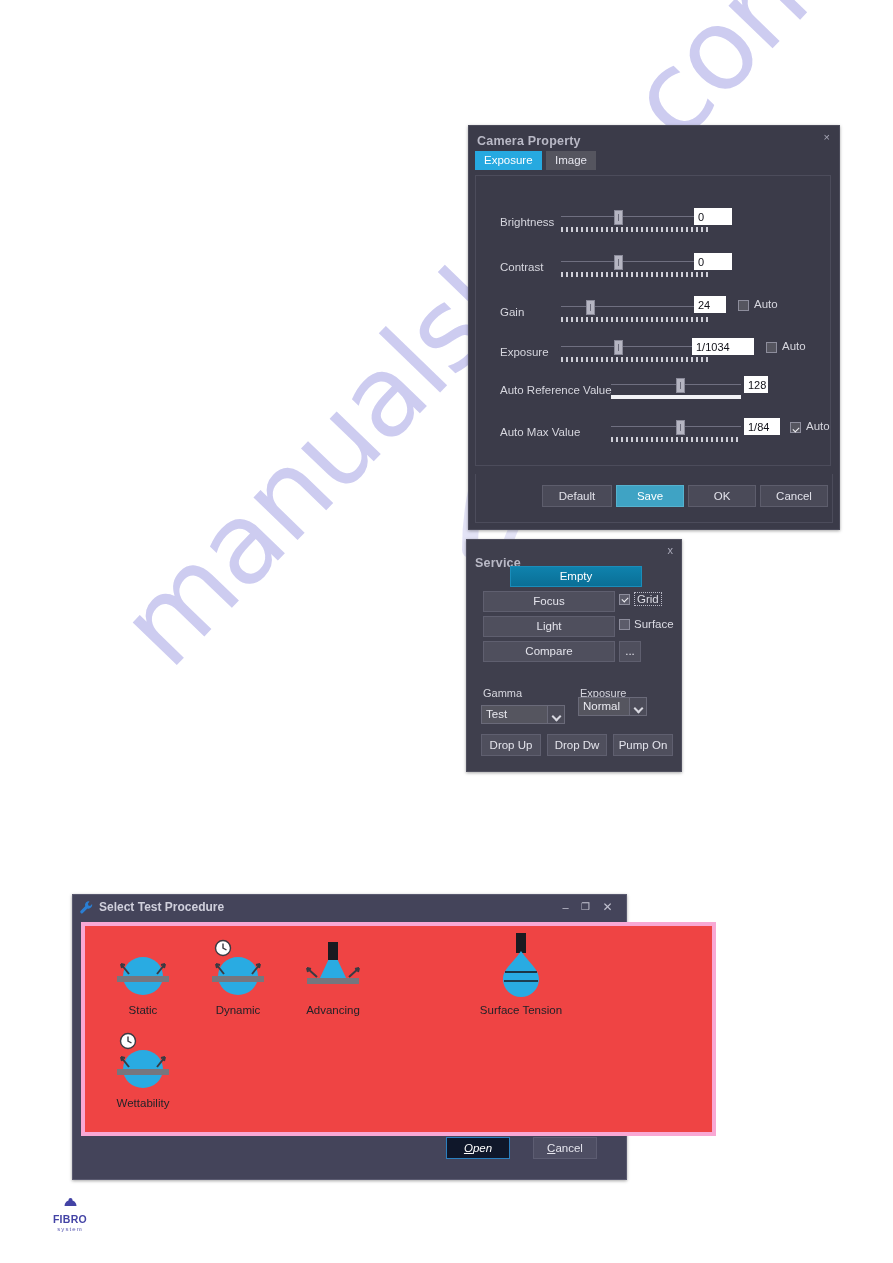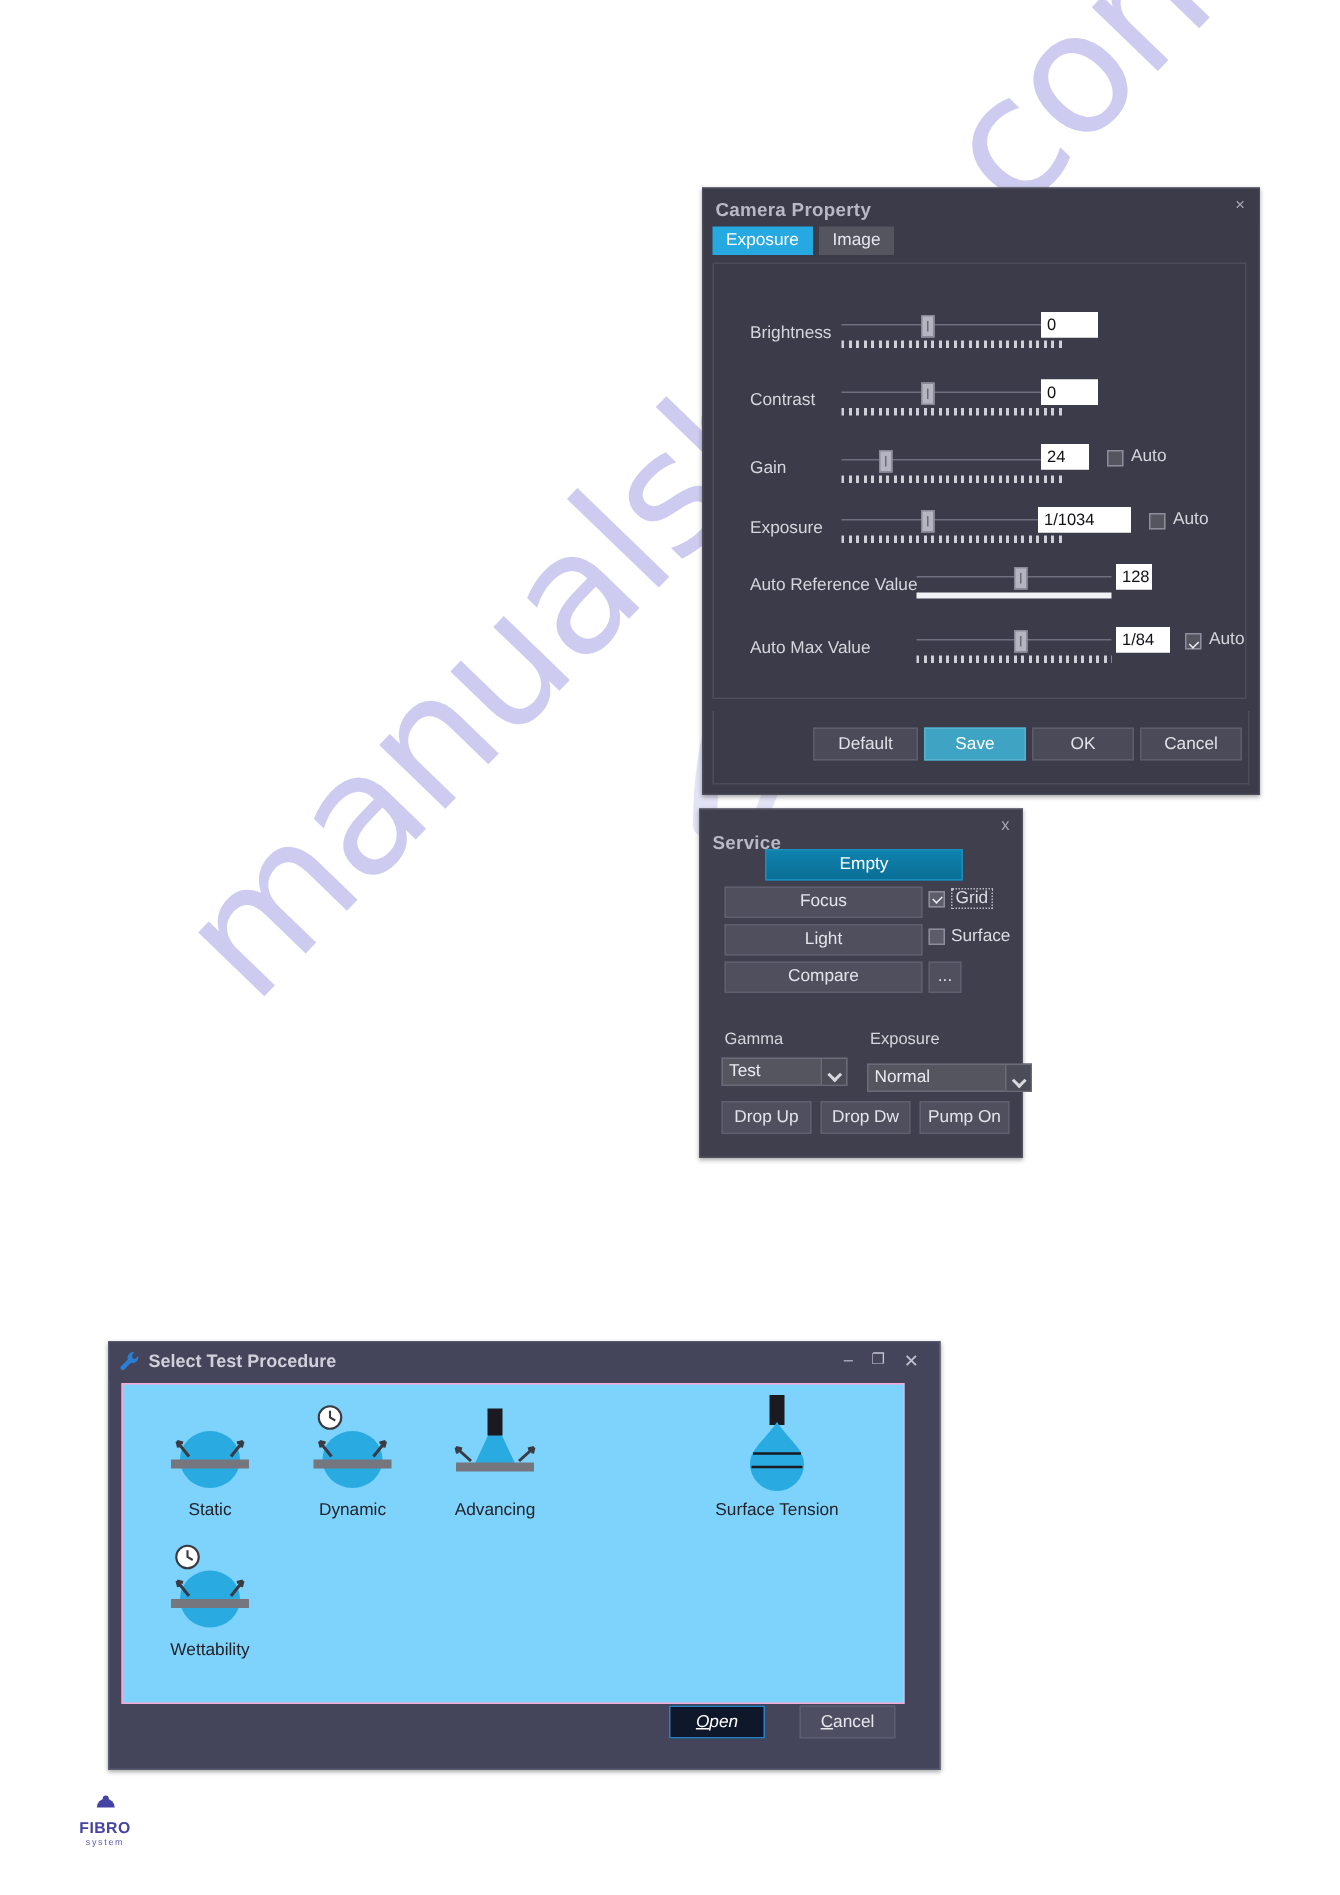--- a/index.html
+++ b/index.html
@@ -338,23 +338,23 @@
     width: 17px; height: 16px;
     color: #c2c2d0;
     font-size: 12px;
     text-align: center;
     line-height: 16px;
     cursor: default;
   }
   #stp-canvas {
     position: absolute;
     left: 8px; top: 27px;
-    width: 522px; height: 214px;
-    background: #7dd3fc;
-    border: 1px solid #f9a8d4;
+    width: 635px; height: 214px;
+    background: #ef4444;
+    border: 4px solid #f9a8d4;
     box-sizing: border-box;
   }
   .proc-item {
     position: absolute;
     width: 96px;
     text-align: center;
     cursor: default;
   }
   .proc-icon { height: 62px; position: relative; }
   .proc-label {
@@ -537,21 +537,21 @@
     <span class="sv-chk-lbl">Surface</span>
   </div>
 
   <div class="sv-grp-label" style="left:16px; top:147px">Gamma</div>
   <div class="sv-grp-label" style="left:113px; top:147px">Exposure</div>
 
   <div class="sv-select" style="left:14px; top:165px; width:84px">
     <span>Test</span>
     <span class="arrowbox"></span>
   </div>
-  <div class="sv-select" style="left:111px; top:169px; width:110px">
+  <div class="sv-select" style="left:111px; top:157px; width:69px">
     <span>Normal</span>
     <span class="arrowbox"></span>
   </div>
 
   <div class="sv-btn" style="left:14px; top:194px; width:60px; height:22px; line-height:20px">Drop Up</div>
   <div class="sv-btn" style="left:80px; top:194px; width:60px; height:22px; line-height:20px">Drop Dw</div>
   <div class="sv-btn" style="left:146px; top:194px; width:60px; height:22px; line-height:20px">Pump On</div>
 </div>
 
 <div class="dialog" id="select-test-procedure">

